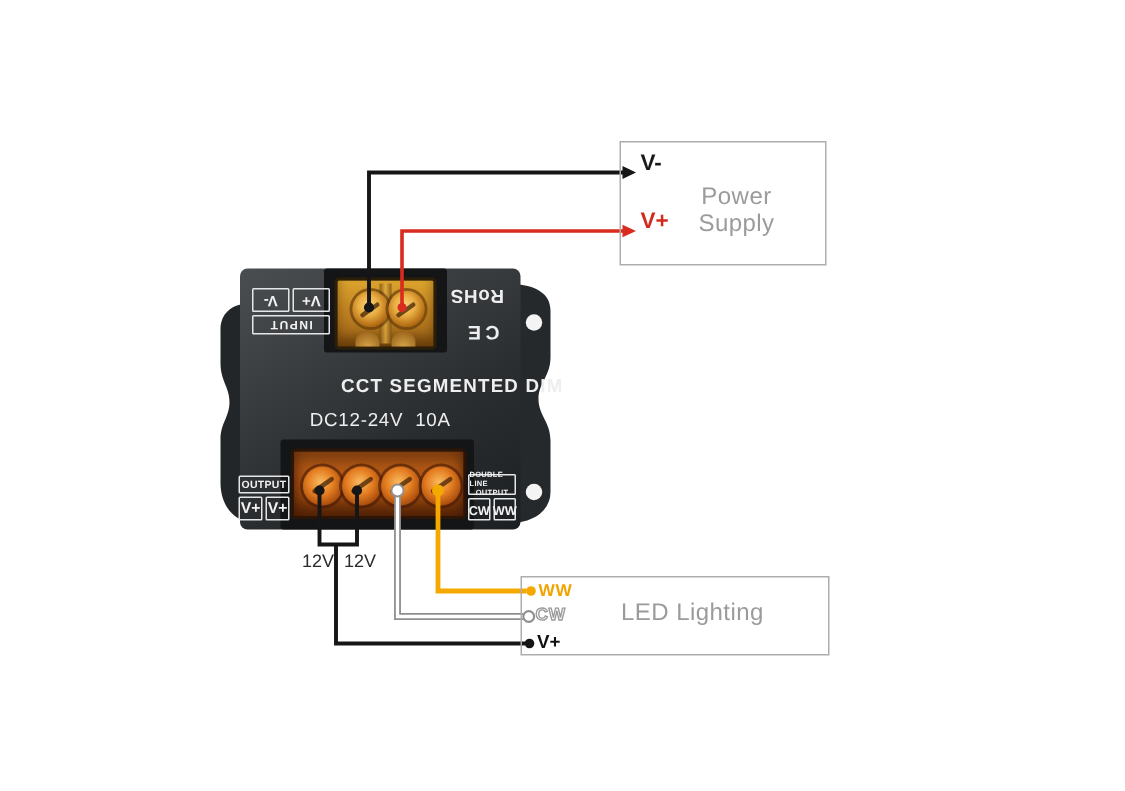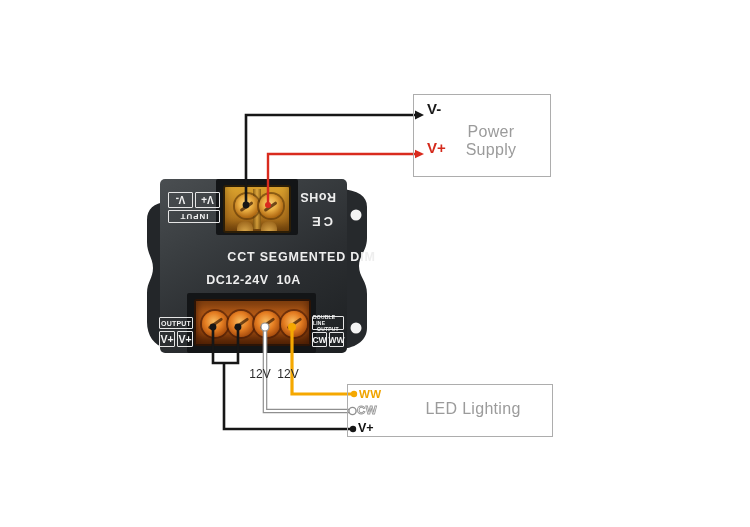--- a/index.html
+++ b/index.html
@@ -55,21 +55,21 @@
   .clamp { position:absolute; width:16px; height:14px; border-radius:50% 50% 0 0;
     background:radial-gradient(circle at 50% 80%, #f0bd58, #8a5410); opacity:.85; bottom:-4px; }
   
   .silk { color:#eeeeee; position:absolute; }
   .device-title {
     left:0; width:187px; top:71px; text-align:center;
     font-size:12.5px; font-weight:bold; letter-spacing:.8px; white-space:pre;margin-left:48px;
   }
   .device-subtitle {
     left:0; width:187px; top:94px; text-align:center;
-    font-size:12.5px; font-weight:bold; letter-spacing:.5px; white-space:pre;
+    font-size:12.5px; font-weight:normal; letter-spacing:.5px; white-space:pre;
   }
   .rot180 { transform:rotate(180deg); }
   .rohs-text { left:136px; top:11px; width:44px; text-align:center;
     font-size:12.5px; font-weight:bold; letter-spacing:.5px; }
   .ce-text  { left:146px; top:35px; width:30px; text-align:center;
     font-size:13px; font-weight:bold; letter-spacing:3px; }
   
   .plate { position:absolute; color:#f2f2f2; }
   .plate .cellrow { display:flex; gap:2px; margin-top:2px; }
   .plate .cell {
@@ -87,31 +87,31 @@
      letter-spacing:.2px; flex-direction:column; font-weight:bold; }
   .dlo-plate .cell.v { width:15px; height:15px; font-size:8.5px; }
   
   .wires-svg { position:absolute; left:0; top:0; z-index:2; }
   
   .ext-box { position:absolute; border:1.5px solid #adadad; background:transparent; z-index:3; }
   .ps-box  { left:413px; top:94px;  width:138px; height:83px; }
   .led-box { left:347px; top:384px; width:206px; height:53px; }
   .ext-title { position:absolute; color:#9b9b9b; font-size:16px; letter-spacing:.3px; }
   .ps-title  { left:34px; right:16px; top:28px; text-align:center; }
-  .led-title { left:66px; right:20px; top:15px; text-align:center; }
+  .led-title { left:66px; right:20px; top:15px; }
   .term-lbl { position:absolute; font-weight:bold; }
   .ps-vneg { left:13px; top:5px;  font-size:15px; color:#1a1a1a; }
   .ps-vpos { left:13px; top:44px; font-size:15px; color:#d42a1c; }
   .led-ww  { left:11px; top:3px;  font-size:11.5px; color:#f0a400; letter-spacing:.5px; }
   .led-cw  { left:9px;  top:19px; font-size:11.5px; color:#ffffff;
              -webkit-text-stroke:.9px #9a9a9a; letter-spacing:.5px; }
   .led-vp  { left:10px; top:36px; font-size:12.5px; color:#111111; }
   
   .v12 { position:absolute; z-index:3; width:26px; text-align:center;
-    font-size:12px; color:#2b2b2b;margin-left:48px; }
+    font-size:12px; color:#2b2b2b; }
   .v12-left  { left:199px; top:367px; }
   .v12-right { left:227px; top:367px; }
 </style>
 </head>
 <body>
 
 <div class="stage">
 
   <svg class="ears-svg" width="230" height="180" viewBox="0 0 230 180">
     <path d="M26,26 C14,27 7,33 7,44 L7,66 C7,78 13,82 13,92 C13,102 7,106 7,117 L7,146 C7,159 14,170 26,172 Z" fill="#232629"></path>

